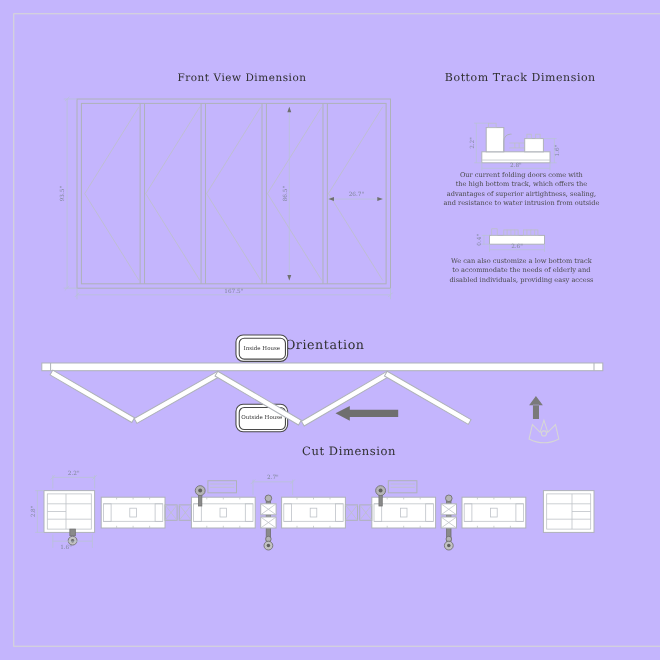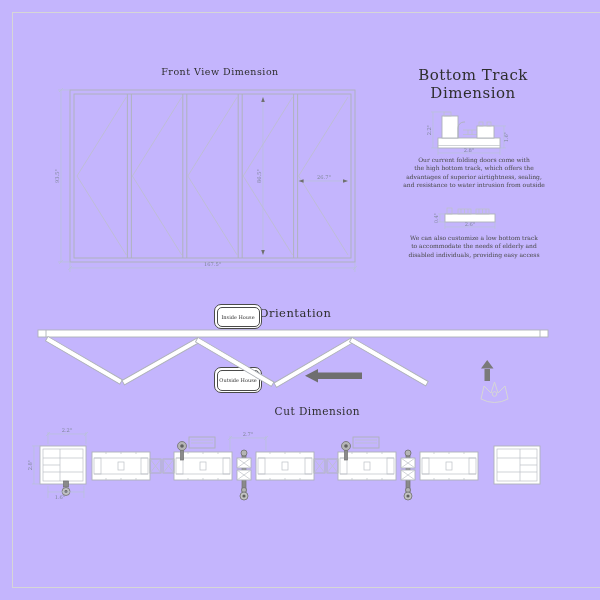--- a/index.html
+++ b/index.html
@@ -23,21 +23,21 @@
   .arrow{fill:#6f6f6f;}
   .crown{stroke:#d6d6d6;stroke-width:1;fill:none;}
 </style>
 </head>
 <body>
 
 <div id="canvas">
   <div id="frame-border"></div>
 
   <div class="abs title" style="left:120px;top:66px;width:200px;text-align:center;font-size:9.5px;">Front View Dimension</div>
-  <div class="abs title" style="left:392px;top:66px;width:162px;text-align:center;font-size:15px;">Bottom Track Dimension</div>
+  <div class="abs title" style="left:392px;top:66px;width:162px;text-align:center;font-size:10px;">Bottom Track Dimension</div>
   <div class="abs title" style="left:259px;top:306px;font-size:11.5px;">Orientation</div>
   <div class="abs title" style="left:220px;top:405px;width:140px;text-align:right;font-size:10.5px;">Cut Dimension</div>
 
   <div class="abs para" style="left:392px;top:156px;width:164px;">Our current folding doors come with
 the high bottom track, which offers the
 advantages of superior airtightness, sealing,
 and resistance to water intrusion from outside</div>
   <div class="abs para" style="left:387px;top:234px;width:174px;">We can also customize a low bottom track
 to accommodate the needs of elderly and
 disabled individuals, providing easy access</div>

